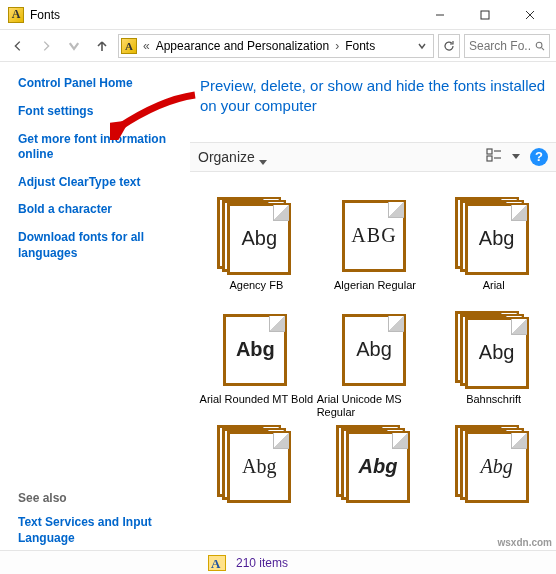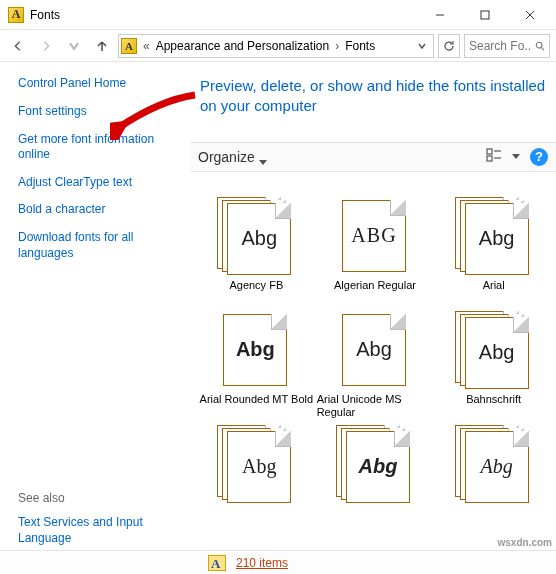--- a/index.html
+++ b/index.html
@@ -25,21 +25,21 @@
     .addrbox .crumb { padding:0 4px; white-space:nowrap; }
     .addrbox .sep { color:#555; padding:0 2px; }
     .addrbox .dd { margin-left:auto; width:18px; display:flex; justify-content:center; }
     .refresh { width:22px; height:24px; border:1px solid #ccc; display:flex; align-items:center; justify-content:center; }
     .searchbox { width:86px; height:24px; border:1px solid #ccc; display:flex; align-items:center; padding:0 4px; color:#777; gap:4px; }
     .searchbox .mag { width:12px; height:12px; }
     .searchbox input { border:none; outline:none; width:100%; font-size:12px; color:#777; background:transparent; }
 
     
     .body { display:flex; height: calc(100% - 30px - 32px - 24px); }
-    .leftnav { width:190px; padding:14px 10px 10px 18px; font-size:12px; }
+    .leftnav { width:190px; padding:14px 10px 10px 18px; font-size:12px;font-weight:bold; }
     .leftnav .home { color:#0066cc; margin-bottom:14px; }
     .leftnav .navlink { color:#0066cc; margin-bottom:12px; line-height:1.3; cursor:pointer; }
     .leftnav .seealso-label { color:#666; margin-top:230px; margin-bottom:10px; }
     .leftnav .seealso-link { color:#0066cc; line-height:1.3; }
 
     
     .arrow-ann { position:absolute; left:110px; top:90px; width:90px; height:50px; pointer-events:none; }
     .arrow-ann svg { width:100%; height:100%; }
 
     .main { flex:1; display:flex; flex-direction:column;gap:15px; }
@@ -47,35 +47,35 @@
     .toolbar { height:30px; border-top:1px solid #e5e5e5; border-bottom:1px solid #e5e5e5; display:flex; align-items:center; padding:0 8px; gap:8px; background:#fafafa; }
     .toolbar .org { display:flex; align-items:flex-end; gap:4px; color:#333; font-size:14px; }
     .toolbar .tright { margin-left:auto; display:flex; align-items:center; gap:10px; }
     .toolbar .tri { width:0; height:0; border-left:4px solid transparent; border-right:4px solid transparent; border-top:5px solid #555; }
     .toolbar .viewbtn svg, .toolbar .helpbtn svg { width:16px; height:16px; }
     .helpbtn { width:18px; height:18px; border-radius:50%; background:#1e90ff; color:#fff; display:flex; align-items:center; justify-content:center; font-weight:bold; font-size:13px; }
 
     .grid { flex:1; overflow:hidden; padding:10px 4px 4px 8px; display:grid; grid-template-columns: repeat(3, 1fr); gap:6px 2px; align-content:start; }
     .font-item { display:flex; flex-direction:column; align-items:center; }
     .font-tile { position:relative; width:78px; height:78px; }
-    .sheet { position:absolute; background:#fff; border:1px solid #a16207; width:64px; height:72px; }
+    .sheet { position:absolute; background:#fff; border:3px solid #a16207; width:64px; height:72px; }
     .sheet .fold { position:absolute; right:-1px; top:-1px; width:16px; height:16px; background:linear-gradient(135deg, #fff 0 48%, #ccc 50% 100%); border-left:1px solid #bbb; border-bottom:1px solid #bbb; }
     .sheet.back { left:0; top:0; }
     .sheet.mid { left:5px; top:3px; }
     .sheet.front { left:10px; top:6px; display:flex; align-items:center; justify-content:center; }
     .single .sheet.front { left:6px; top:3px; }
     .sample { font-size:20px; color:#222; }
     .font-name { font-size:11px; text-align:left; margin-top:4px; line-height:1.2; min-height:26px; }
 
     
     .statusbar { height:24px; border-top:1px solid #e5e5e5; display:flex; align-items:center; padding:0 8px; gap:10px; background:#fdfdfd; }
     .statusbar .left-empty { width:190px; }
     .statusbar .ficon { width:18px; height:16px; background:#ffe28a; border:1px solid #d4a400; position:relative; }
     .statusbar .ficon .a { position:absolute; left:2px; top:0; font-family:"Times New Roman"; font-weight:bold; font-size:13px; color:#2354a0; }
-    .statusbar .count { color:#c2410c; font-size:12px;text-decoration:underline; }
+    .statusbar .count { color:#4c1d95; font-size:12px; }
 
     .watermark { position:absolute; right:4px; bottom:26px; font-size:10px; color:#999;font-weight:bold; }
   </style>
 </head>
 <body>
 
 <div class="titlebar">
   <div class="app-icon">A</div>
   <div class="title">Fonts</div>
   <div class="winbtns">

